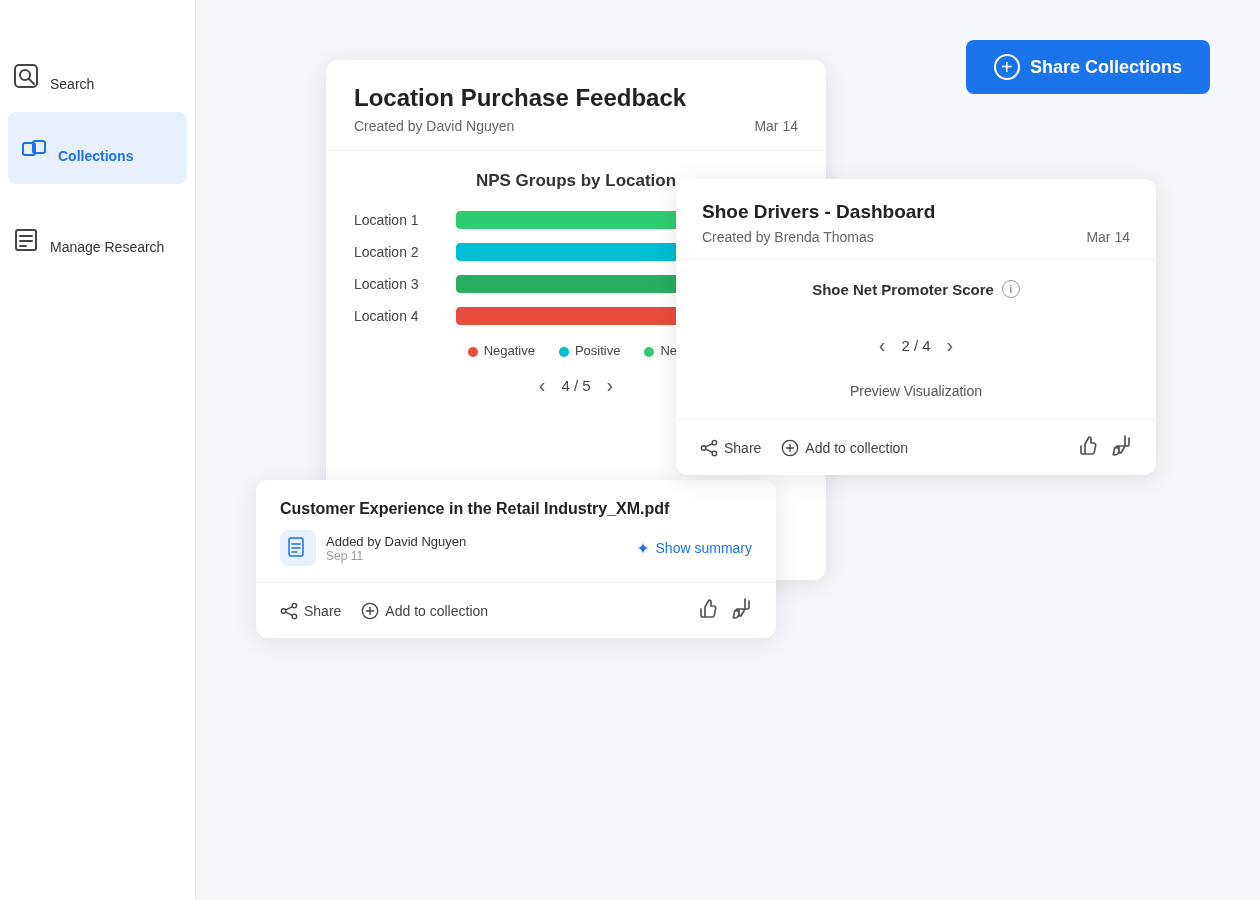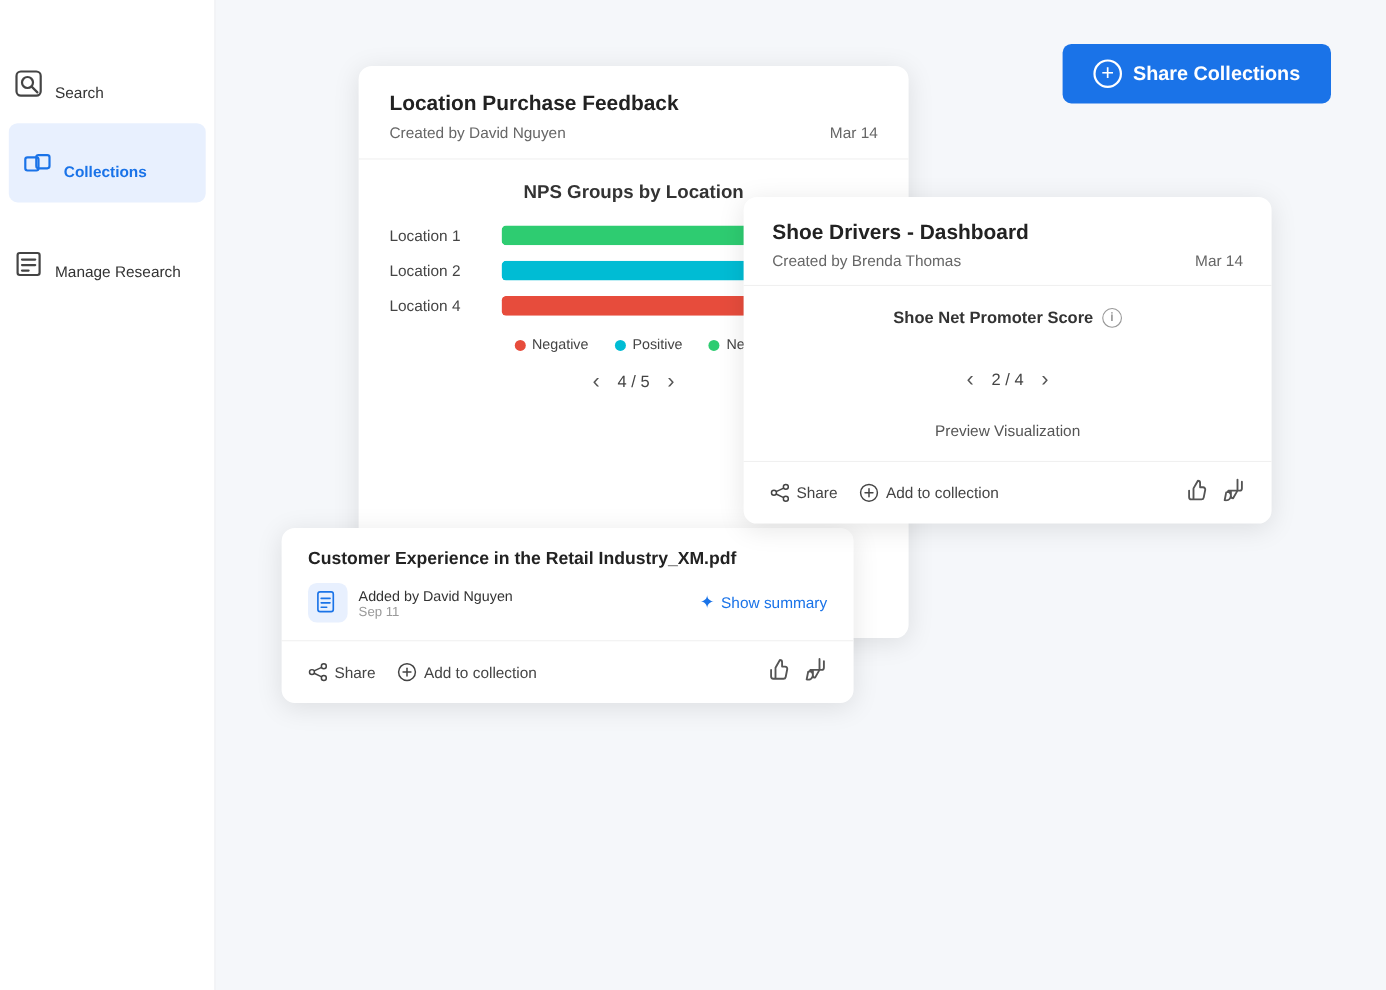--- a/index.html
+++ b/index.html
@@ -119,21 +119,21 @@
       left: 130px;
       top: 60px;
       width: 500px;
       min-height: 520px;
     }
     .card-header {
       padding: 24px 28px 16px;
       border-bottom: 1px solid #f0f0f0;
     }
     .card-title {
-      font-size: 19px;
+      font-size: 24px;
       font-weight: 700;
       color: #222;
       margin-bottom: 6px;
     }
     .card-meta {
       display: flex;
       justify-content: space-between;
       align-items: center;
       font-size: 14px;
       color: #666;
@@ -454,20 +454,26 @@
           <div class="bar-row">
             <span class="bar-label">Location 1</span>
             <div class="bar-track">
               <div class="bar-fill" style="width: 92%; background: rgb(46, 204, 113);"></div>
             </div>
           </div>
           <div class="bar-row">
             <span class="bar-label">Location 2</span>
             <div class="bar-track">
               <div class="bar-fill" style="width: 85%; background: rgb(0, 188, 212);"></div>
+            </div>
+          </div>
+          <div class="bar-row">
+            <span class="bar-label">Location 3</span>
+            <div class="bar-track">
+              <div class="bar-fill" style="width: 88%; background: rgb(39, 174, 96);"></div>
             </div>
           </div>
           <div class="bar-row">
             <span class="bar-label">Location 4</span>
             <div class="bar-track">
               <div class="bar-fill" style="width: 82%; background: rgb(231, 76, 60);"></div>
             </div>
           </div>
         </div>
       <div class="bar-legend">

